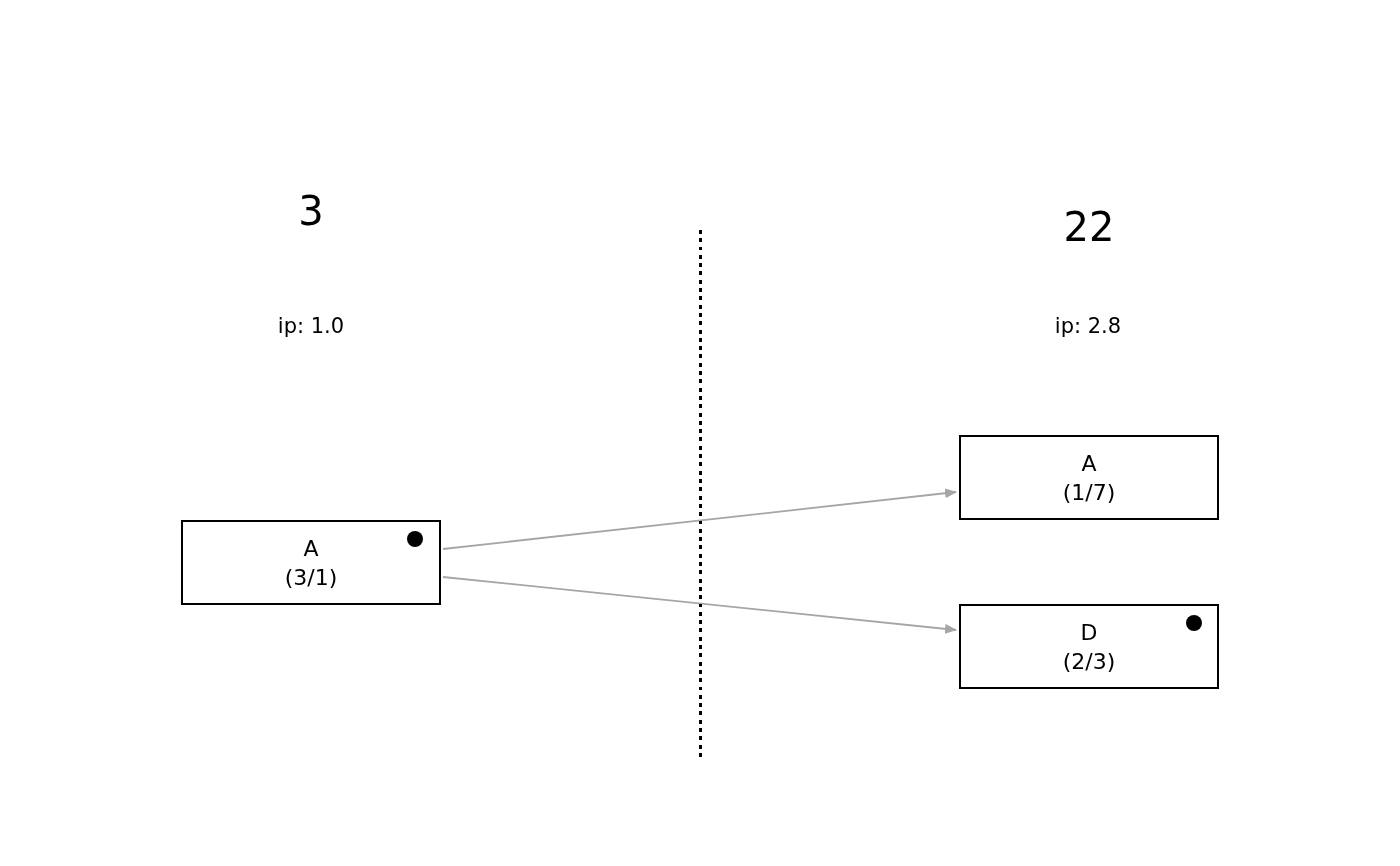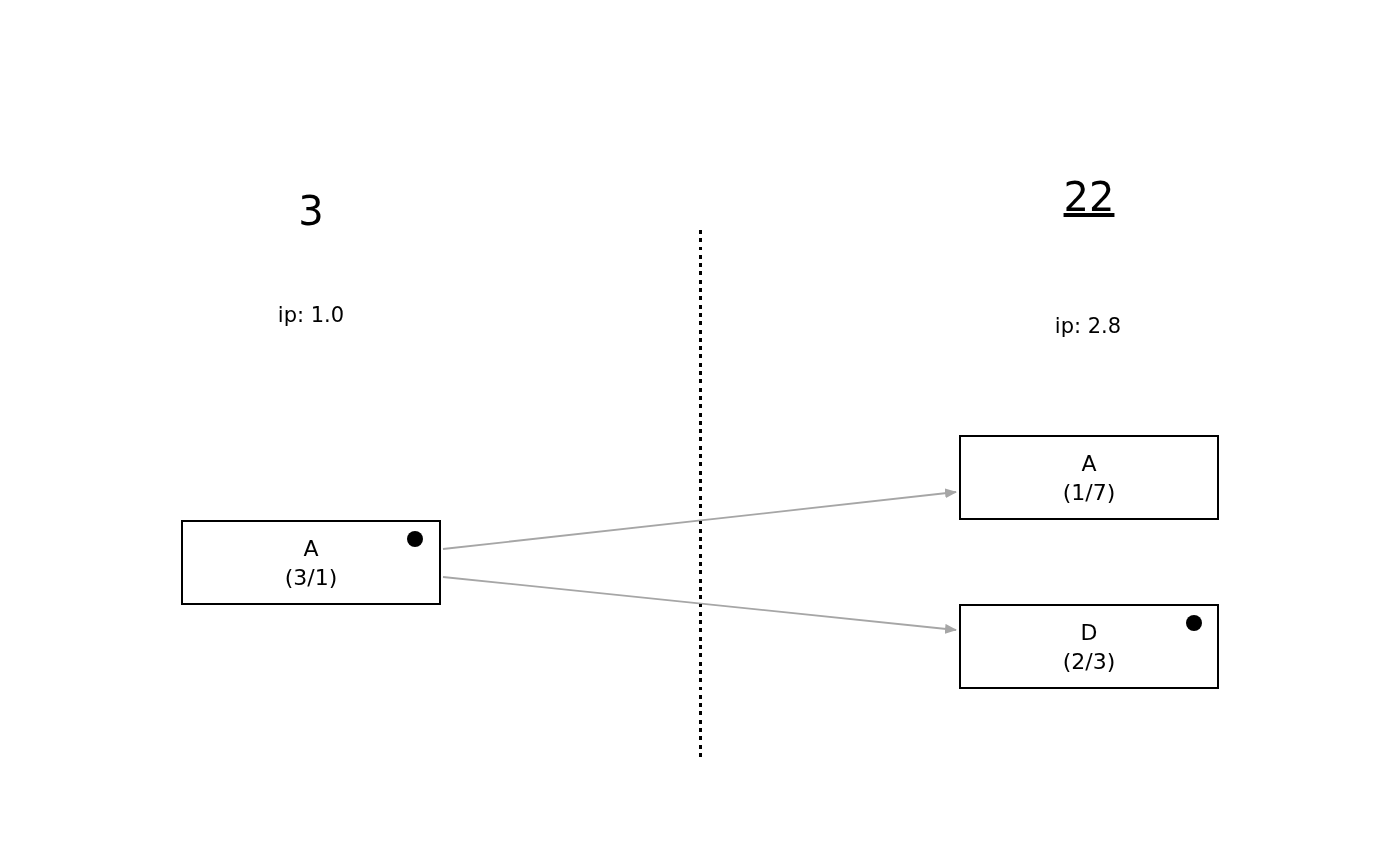--- a/index.html
+++ b/index.html
@@ -88,23 +88,23 @@
         <path d="M0,0 L12,5 L0,10 z" fill="#a6a6a6"></path>
       </marker>
     </defs>
     <line x1="443" y1="549" x2="956" y2="492" stroke="#a6a6a6" stroke-width="1.8" marker-end="url(#arrowhead)"></line>
     <line x1="443" y1="577" x2="956" y2="630" stroke="#a6a6a6" stroke-width="1.8" marker-end="url(#arrowhead)"></line>
   </svg>
 
   <div class="divider"></div>
 
   <div class="col-title" style="left:231px; top:189px;">3</div>
-  <div class="ip-label" style="left:211px; top:302px;">ip: 1.0</div>
+  <div class="ip-label" style="left:211px; top:313px;">ip: 1.0</div>
 
-  <div class="col-title" style="left:1009px; top:175px;text-decoration:underline;">22</div>
+  <div class="col-title" style="left:1009px; top:205px;">22</div>
   <div class="ip-label" style="left:988px; top:313px;">ip: 2.8</div>
 
   <div class="node-box" style="left:181px; top:520px; width:260px; height:85px;">
     <div class="node-label">A</div>
     <div class="node-count">(3/1)</div>
     <div class="dot" style="left:224px; top:9px;"></div>
   </div>
 
   <div class="node-box" style="left:959px; top:435px; width:260px; height:85px;">
     <div class="node-label">A</div>

